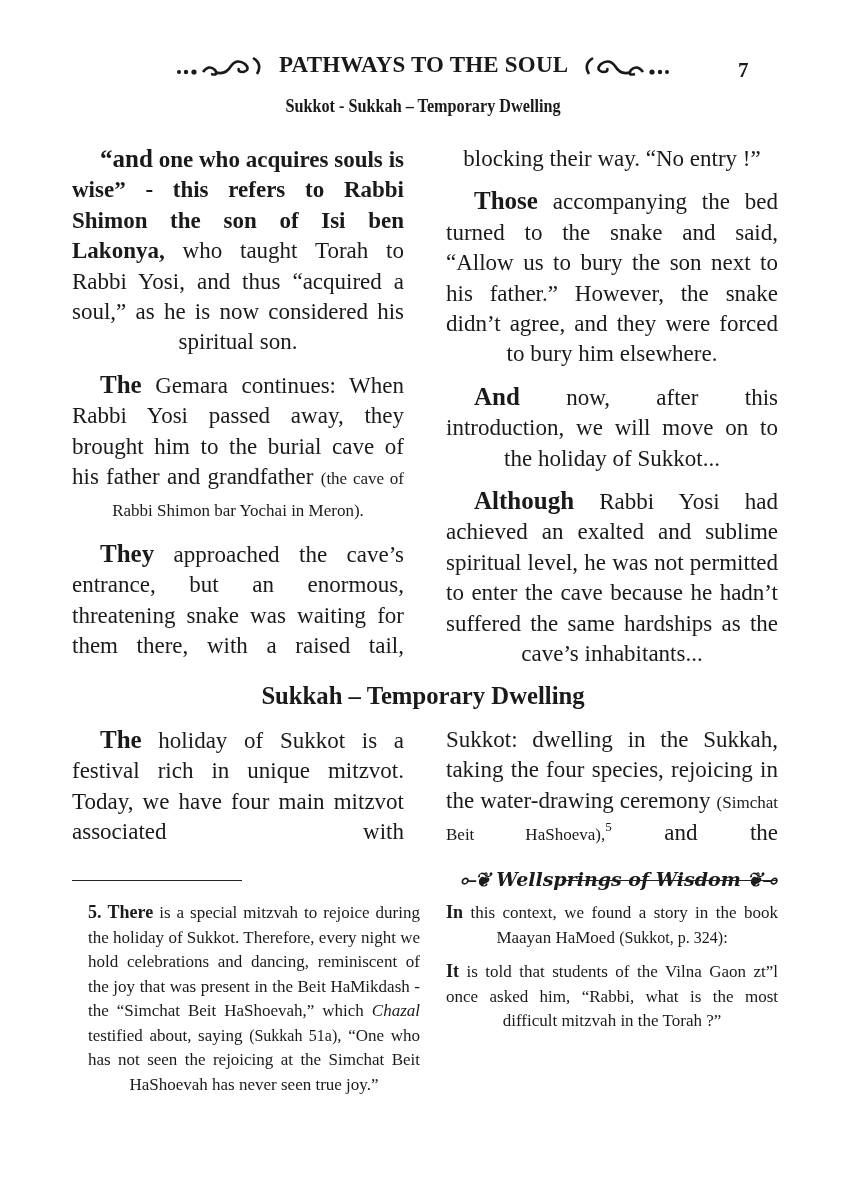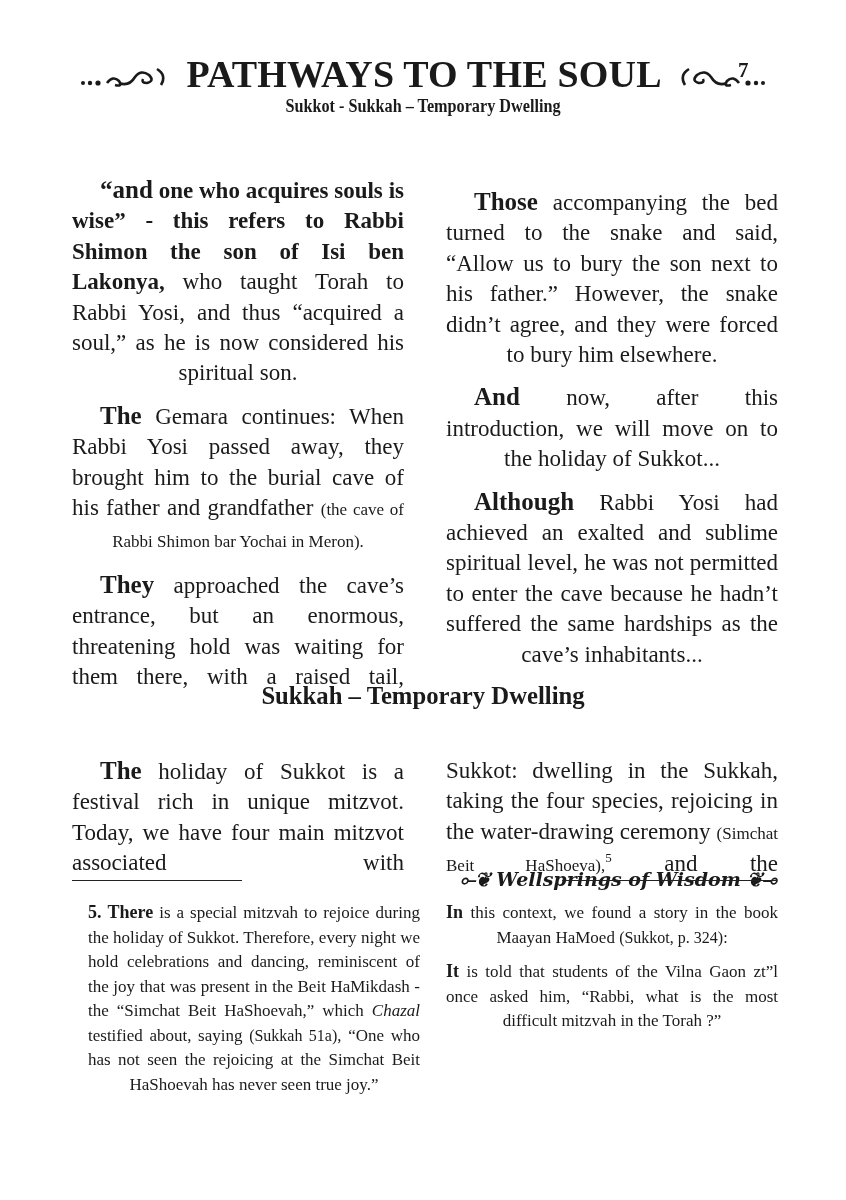--- a/index.html
+++ b/index.html
@@ -1,26 +1,26 @@
 <!DOCTYPE html>
 <html><head>
 <meta charset="utf-8">
 <style>
   html, body { margin:0; padding:0; background:#ffffff; }
   body { width:846px; height:1200px; position:relative; overflow:hidden;
          font-family:"Liberation Serif", "DejaVu Serif", serif; color:#1a1a1a; }
   .header { position:absolute; top:52px; left:0; width:846px; text-align:center; }
   .header-title-row { position:relative; height:40px; }
   .header-title { position:absolute; left:0; right:0; top:0; text-align:center;
-                  font-weight:bold; font-size:38px; letter-spacing:0.2px; }
+                  font-weight:bold; font-size:23px; letter-spacing:0.2px; }
   .orn { display:inline-block; vertical-align:middle; }
   .page-number { position:absolute; left:738px; top:6px; font-weight:bold; font-size:21px; }
   .subtitle { position:absolute; top:96px; left:0; width:846px; text-align:center;
               font-weight:bold; font-size:18px; transform:scaleX(0.9); }
-  .col { position:absolute; width:332px; font-size:23px; line-height:30.4px;margin-top:31px; }
+  .col { position:absolute; width:332px; font-size:23px; line-height:30.4px; }
   .col-left { left:72px; }
   .col-right { left:446px; }
   .para { margin:0; text-align:justify; text-align-last:center; }
   .para .lead { font-weight:bold; font-size:25px; }
   .para .boldtxt { font-weight:bold; }
   .para .small { font-size:17px; }
   .indent { text-indent:28px; }
   .gap { margin-top:12px; }
   .section-heading { position:absolute; top:681px; left:0; width:846px; text-align:center;
                      font-weight:bold; font-size:26px; transform:scaleX(0.95); }
@@ -65,25 +65,28 @@
 <div class="subtitle">Sukkot - Sukkah – Temporary Dwelling</div>
 
 <div class="col col-left" style="top:144px;">
   <p class="para indent">
     <span class="lead">“and</span><span class="boldtxt"> one who acquires souls is wise” - this refers to Rabbi Shimon the son of Isi ben Lakonya,</span><span> who taught Torah to Rabbi Yosi, and thus “acquired a soul,” as he is now considered his spiritual son.</span>
   </p>
   <p class="para indent gap">
     <span class="lead">The</span><span> Gemara continues: When Rabbi Yosi passed away, they brought him to the burial cave of his father and grandfather </span><span class="small">(the cave of Rabbi Shimon bar Yochai in Meron).</span>
   </p>
   <p class="para indent gap" style="text-align-last:justify;">
-    <span class="lead">They</span><span> approached the cave’s entrance, but an enormous, threatening hold was waiting for them there, with a raised tail,</span>
+    <span class="lead">They</span><span> approached the cave’s entrance, but an enormous, threatening snake was waiting for them there, with a raised tail,</span>
   </p>
 </div>
 
 <div class="col col-right" style="top:144px;">
+  <p class="para">
+    <span>blocking their way. “No entry !”</span>
+  </p>
   <p class="para indent gap">
     <span class="lead">Those</span><span> accompanying the bed turned to the snake and said, “Allow us to bury the son next to his father.” However, the snake didn’t agree, and they were forced to bury him elsewhere.</span>
   </p>
   <p class="para indent gap">
     <span class="lead">And</span><span> now, after this introduction, we will move on to the holiday of Sukkot...</span>
   </p>
   <p class="para indent gap">
     <span class="lead">Although</span><span> Rabbi Yosi had achieved an exalted and sublime spiritual level, he was not permitted to enter the cave because he hadn’t suffered the same hardships as the cave’s inhabitants...</span>
   </p>
 </div>

